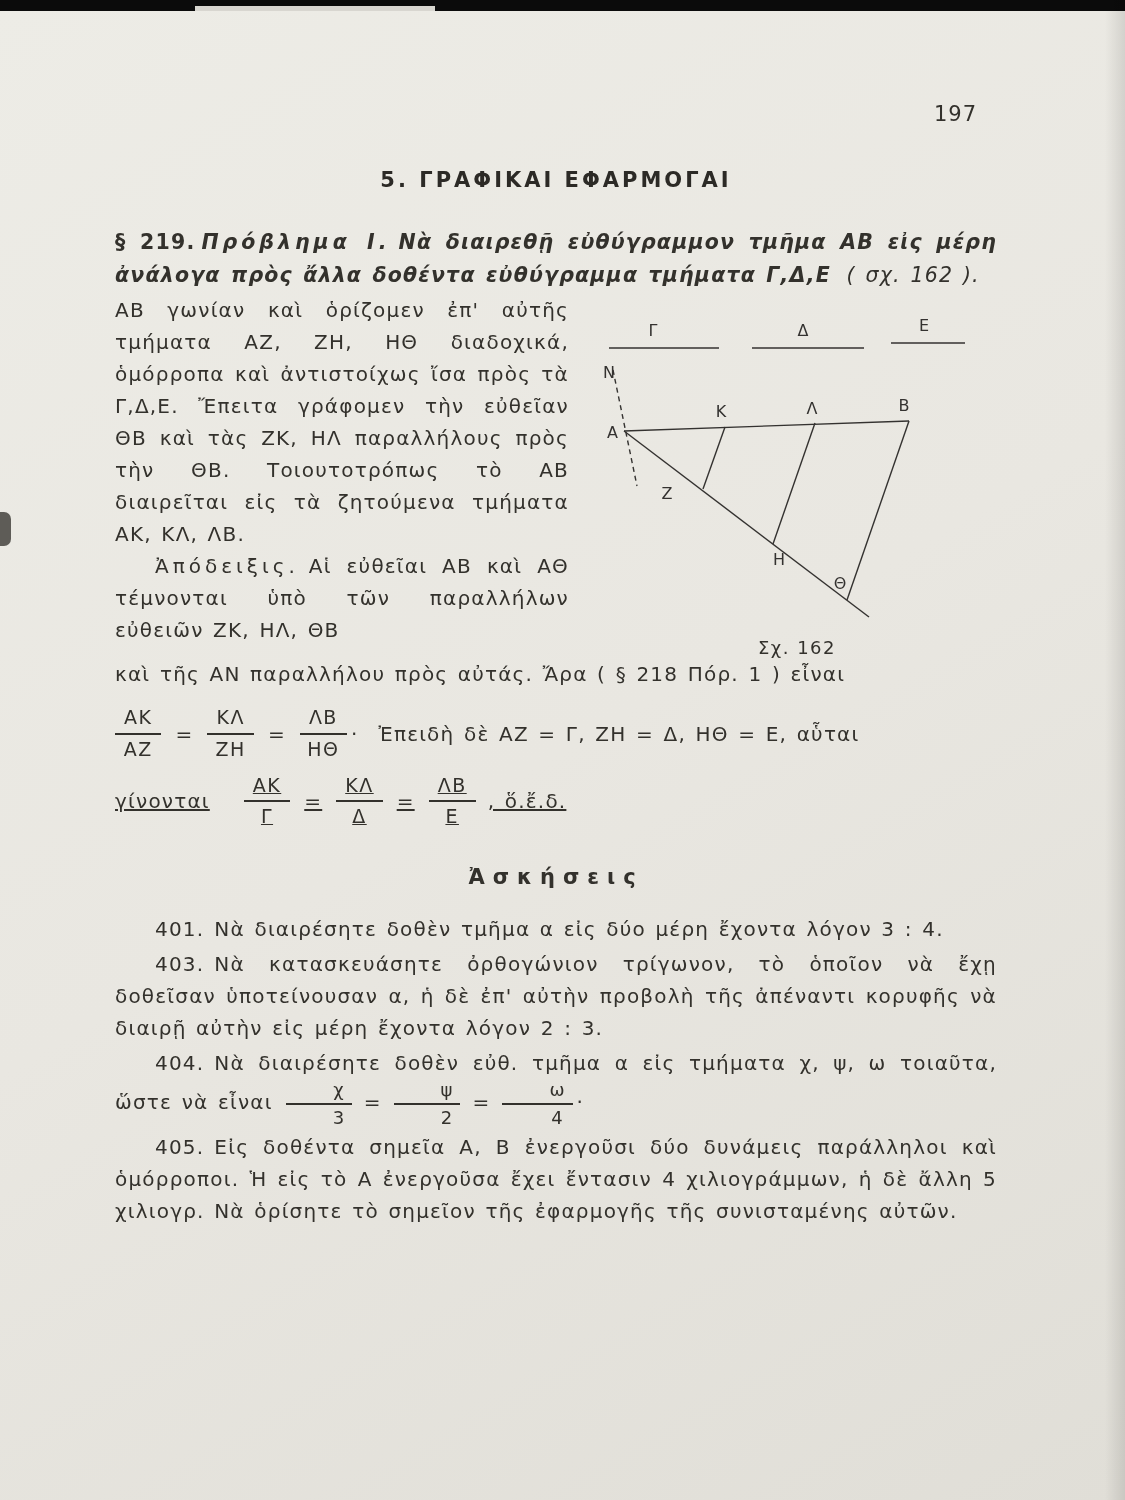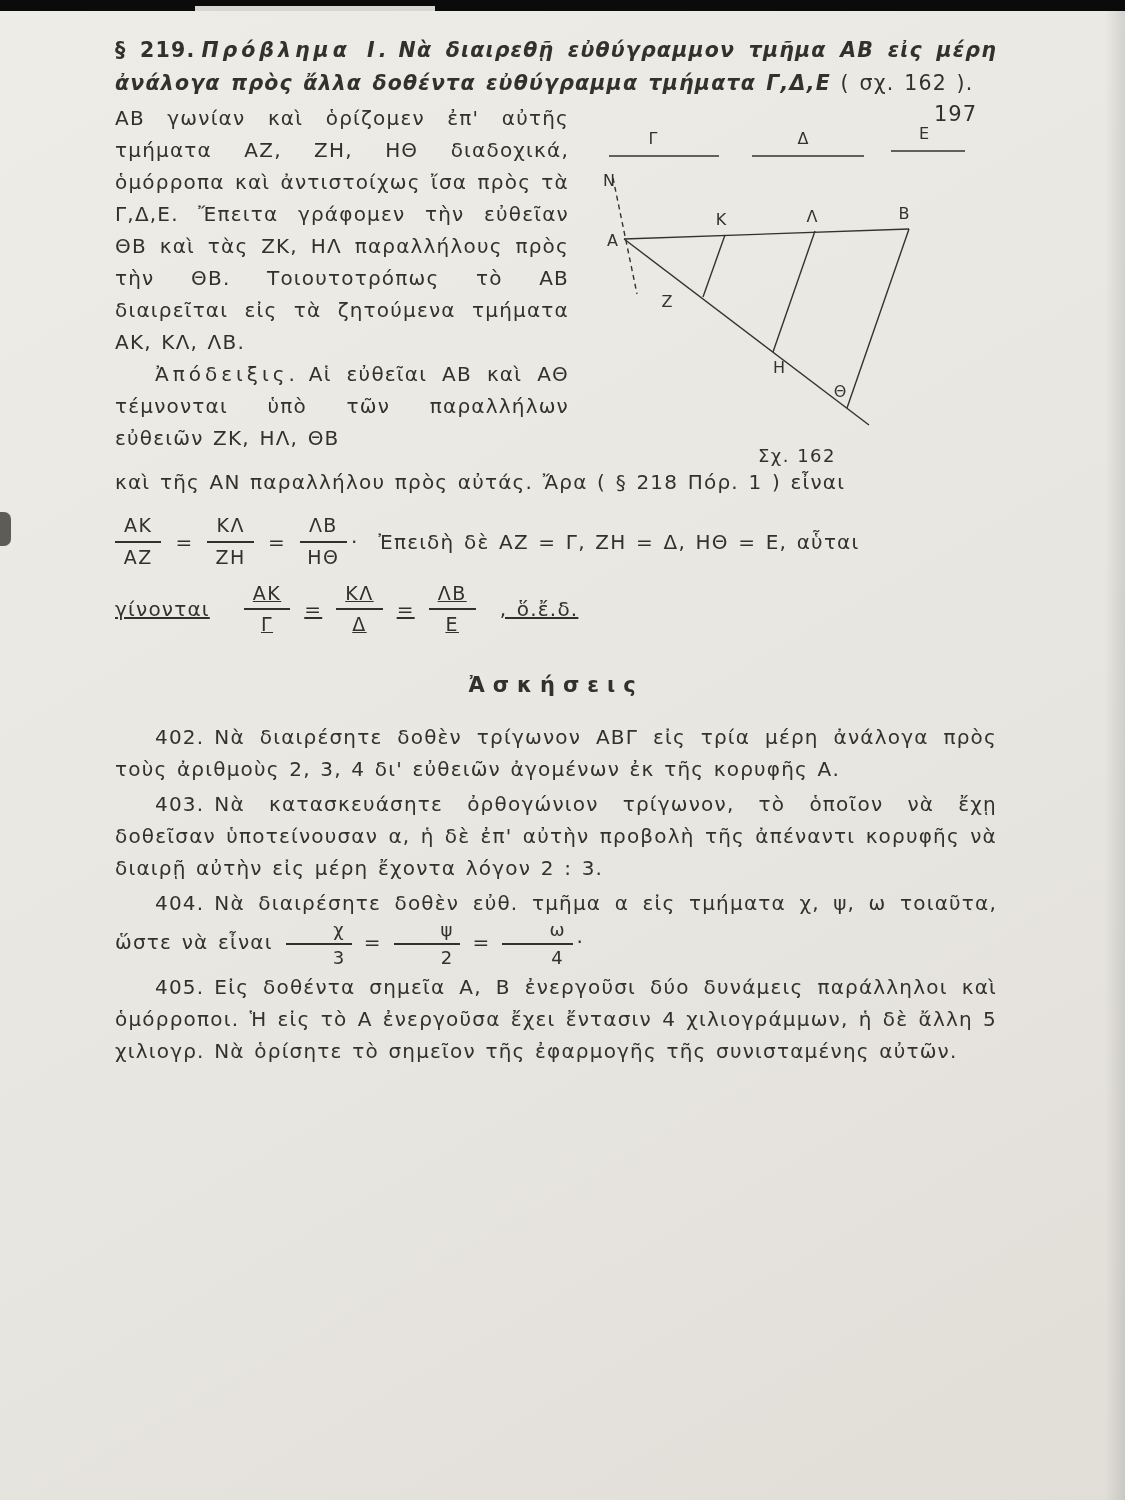--- a/index.html
+++ b/index.html
@@ -29,21 +29,21 @@
     letter-spacing:3px; color:#2c2a26; }
 
   p, .equation { font-size:20px; line-height:32px; letter-spacing:1.2px; word-spacing:2px; }
   .just { text-align:justify; }
   .indent { text-indent:40px; }
 
   .problem { margin-top:34px; font-size:20.5px; line-height:33px; text-align:justify; }
   .prob-prefix { font-weight:bold; }
   .prob-label { font-weight:bold; font-style:italic; letter-spacing:4px; margin:0 8px 0 6px; }
   .prob-body { font-weight:bold; font-style:italic; }
-  .prob-ref { font-weight:normal; }
+  .prob-ref { font-style:italic; font-weight:normal; margin-left:6px; }
 
   .sol-line1 { margin-top:16px; text-indent:40px; }
   .spaced-label { letter-spacing:4px; margin-right:10px; }
 
   .wrap-row { display:flex; gap:28px; margin-top:2px; }
   .narrow-col { width:464px; }
   .narrow-col p + p { margin-top:0; }
 
   .fig { width:400px; }
   .fig svg { display:block; margin-top:24px; }
@@ -52,21 +52,21 @@
   .equation { display:flex; align-items:center; margin-top:16px; }
   .equation.eq2 { margin-top:12px;text-decoration:underline; }
   .frac { display:inline-flex; flex-direction:column; align-items:center;
     font-size:19px; line-height:1.25; letter-spacing:1.5px; }
   .frac .num { border-bottom:2px solid #33312c; padding:0 9px 3px; }
   .frac .den { padding-top:3px; }
   .eqs { margin:0 14px; font-size:20px; }
   .eq-dot { margin:0 4px 0 4px; }
   .eq-tail { margin-left:16px; }
   .eq-lead { margin-right:34px; }
-  .eq-tail2 { margin-left:24px; }
+  .eq-tail2 { margin-left:12px; }
 
   .ex-heading { margin-top:36px; text-align:center; font-size:21px; font-weight:bold; letter-spacing:8px; }
 
   .exercises { margin-top:24px; }
   .exercise { margin-top:3px; text-indent:40px; text-align:justify; }
   .ex-num { margin-right:10px; }
 
   .ifrac { display:inline-flex; flex-direction:column; align-items:center; vertical-align:middle;
     font-size:18px; line-height:1.2; letter-spacing:1px; margin:0 4px; }
   .ifrac .num { border-bottom:2px solid #33312c; padding:0 7px 2px; }
@@ -78,20 +78,21 @@
 
 <div class="page">
   <div class="scan-bar">
       <span class="scan-gap"></span>
     </div>
   <div class="smudge"></div>
 
   <div class="content">
     <div class="page-number">197</div>
 
+    <h1 class="heading">5. ΓΡΑΦΙΚΑΙ ΕΦΑΡΜΟΓΑΙ</h1>
 
     <p class="problem"><span class="prob-prefix">§ 219.</span><span class="prob-label">Πρόβλημα Ι.</span><span class="prob-body">Νὰ διαιρεθῇ εὐθύγραμμον τμῆμα ΑΒ εἰς μέρη ἀνάλογα πρὸς ἄλλα δοθέντα εὐθύγραμμα τμήματα Γ,Δ,Ε</span> <span class="prob-ref">( σχ. 162 ).</span></p>
 
 
     <div class="wrap-row">
       <div class="narrow-col">
         <p class="just">ΑΒ γωνίαν καὶ ὁρίζομεν ἐπ' αὐτῆς τμήματα ΑΖ, ΖΗ, ΗΘ διαδοχικά, ὁμόρροπα καὶ ἀντιστοίχως ἴσα πρὸς τὰ Γ,Δ,Ε. Ἔπειτα γράφομεν τὴν εὐθεῖαν ΘΒ καὶ τὰς ΖΚ, ΗΛ παραλλήλους πρὸς τὴν ΘΒ. Τοιουτοτρόπως τὸ ΑΒ διαιρεῖται εἰς τὰ ζητούμενα τμήματα ΑΚ, ΚΛ, ΛΒ.</p>
         <p class="just indent"><span class="spaced-label">Ἀπόδειξις.</span><span>Αἱ εὐθεῖαι ΑΒ καὶ ΑΘ τέμνονται ὑπὸ τῶν παραλλήλων εὐθειῶν ΖΚ, ΗΛ, ΘΒ</span></p>
       </div>
 
@@ -162,22 +163,22 @@
       <span class="frac">
           <span class="num">ΛΒ</span>
           <span class="den">Ε</span>
         </span>
       <span class="eq-tail2">,  ὅ.ἔ.δ.</span>
     </div>
 
     <h2 class="ex-heading">Ἀσκήσεις</h2>
 
     <div class="exercises">
+      <p class="exercise"><span class="ex-num">401.</span><span>Νὰ διαιρέσητε δοθὲν τμῆμα α εἰς δύο μέρη ἔχοντα λόγον 3 : 4.</span></p>
 
-      <p class="exercise"><span class="ex-num">402.</span><span>Νὰ διαιρέσητε δοθὲν τρίγωνον ΑΒΓ εἰς τρία μέρη ἀνάλογα πρὸς τοὺς ἀριθμοὺς 2, 3, 4 δι' εὐθειῶν ἀγομένων ἐκ τῆς κορυφῆς Α.</span></p>
 
       <p class="exercise"><span class="ex-num">403.</span><span>Νὰ κατασκευάσητε ὀρθογώνιον τρίγωνον, τὸ ὁποῖον νὰ ἔχῃ δοθεῖσαν ὑποτείνουσαν α, ἡ δὲ ἐπ' αὐτὴν προβολὴ τῆς ἀπέναντι κορυφῆς νὰ διαιρῇ αὐτὴν εἰς μέρη ἔχοντα λόγον 2 : 3.</span></p>
 
       <p class="exercise"><span class="ex-num">404.</span><span>Νὰ διαιρέσητε δοθὲν εὐθ. τμῆμα α εἰς τμήματα χ, ψ, ω τοιαῦτα, ὥστε νὰ εἶναι</span>
         <span class="ifrac">
             <span class="num">χ</span>
             <span class="den">3</span>
           </span><span class="ieqs">=</span><span class="ifrac">
             <span class="num">ψ</span>
             <span class="den">2</span>

